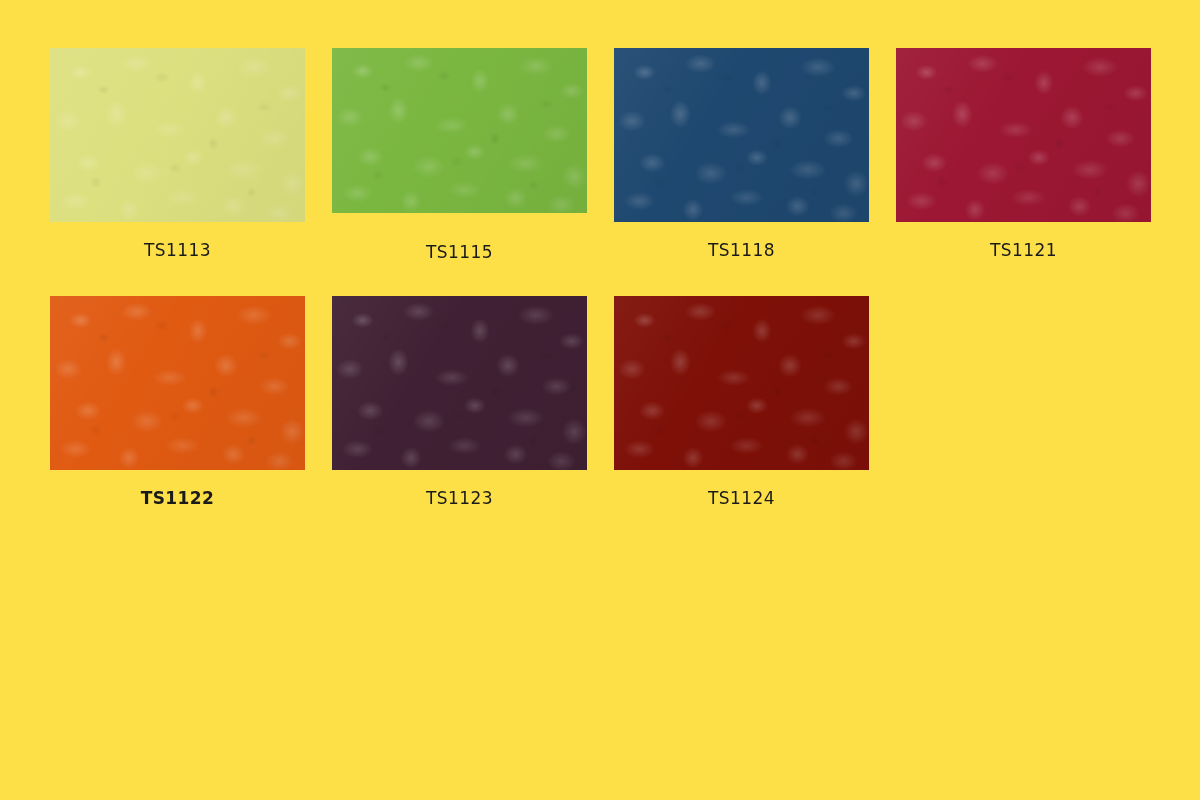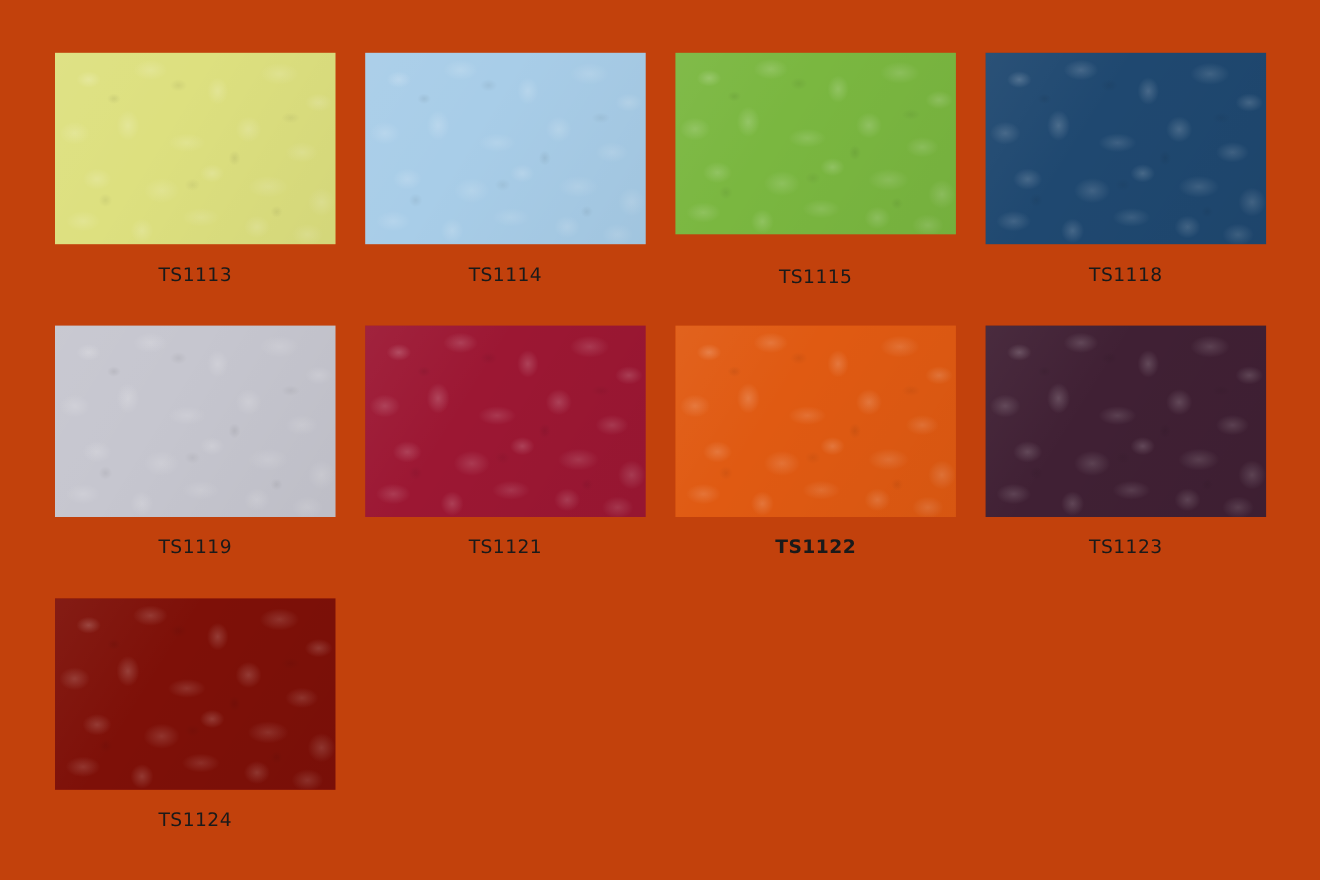--- a/index.html
+++ b/index.html
@@ -102,60 +102,44 @@
     line-height: 22px;
     letter-spacing: 0.4px;
     color: #1a1a1a;
     text-align: center;
     white-space: nowrap;
   }
 </style>
 </head>
 <body>
 
-<div class="swatch-grid" id="swatch-grid" style="background: #c2410c;">
+<div class="swatch-grid" id="swatch-grid" style="background: #fde047;">
     <div class="swatch-cell">
       <div class="swatch-chip" title="pale yellow-green" style="background-color: rgb(221, 224, 127);">
         <div class="tex-a"></div>
         <div class="tex-b"></div>
         <div class="tex-c"></div>
       </div>
       <div class="swatch-label" style="color: rgb(26, 26, 26);">TS1113</div>
-    </div>
-    <div class="swatch-cell">
-      <div class="swatch-chip" title="light sky blue" style="background-color: rgb(168, 205, 232);">
-        <div class="tex-a"></div>
-        <div class="tex-b"></div>
-        <div class="tex-c"></div>
-      </div>
-      <div class="swatch-label" style="color: rgb(26, 26, 26);">TS1114</div>
     </div>
     <div class="swatch-cell">
       <div class="swatch-chip" title="apple green" style="background-color: rgb(122, 183, 64);">
         <div class="tex-a"></div>
         <div class="tex-b"></div>
         <div class="tex-c"></div>
       </div>
       <div class="swatch-label" style="color: rgb(26, 26, 26); margin-top: 28px;">TS1115</div>
     </div>
     <div class="swatch-cell">
       <div class="swatch-chip" title="navy blue" style="background-color: rgb(31, 72, 112);">
         <div class="tex-a"></div>
         <div class="tex-b"></div>
         <div class="tex-c"></div>
       </div>
       <div class="swatch-label" style="color: rgb(26, 26, 26);">TS1118</div>
-    </div>
-    <div class="swatch-cell">
-      <div class="swatch-chip" title="light warm gray" style="background-color: rgb(198, 198, 207);">
-        <div class="tex-a"></div>
-        <div class="tex-b"></div>
-        <div class="tex-c"></div>
-      </div>
-      <div class="swatch-label" style="color: rgb(26, 26, 26);">TS1119</div>
     </div>
     <div class="swatch-cell">
       <div class="swatch-chip" title="crimson red" style="background-color: rgb(156, 23, 51);">
         <div class="tex-a"></div>
         <div class="tex-b"></div>
         <div class="tex-c"></div>
       </div>
       <div class="swatch-label" style="color: rgb(26, 26, 26);">TS1121</div>
     </div>
     <div class="swatch-cell">

